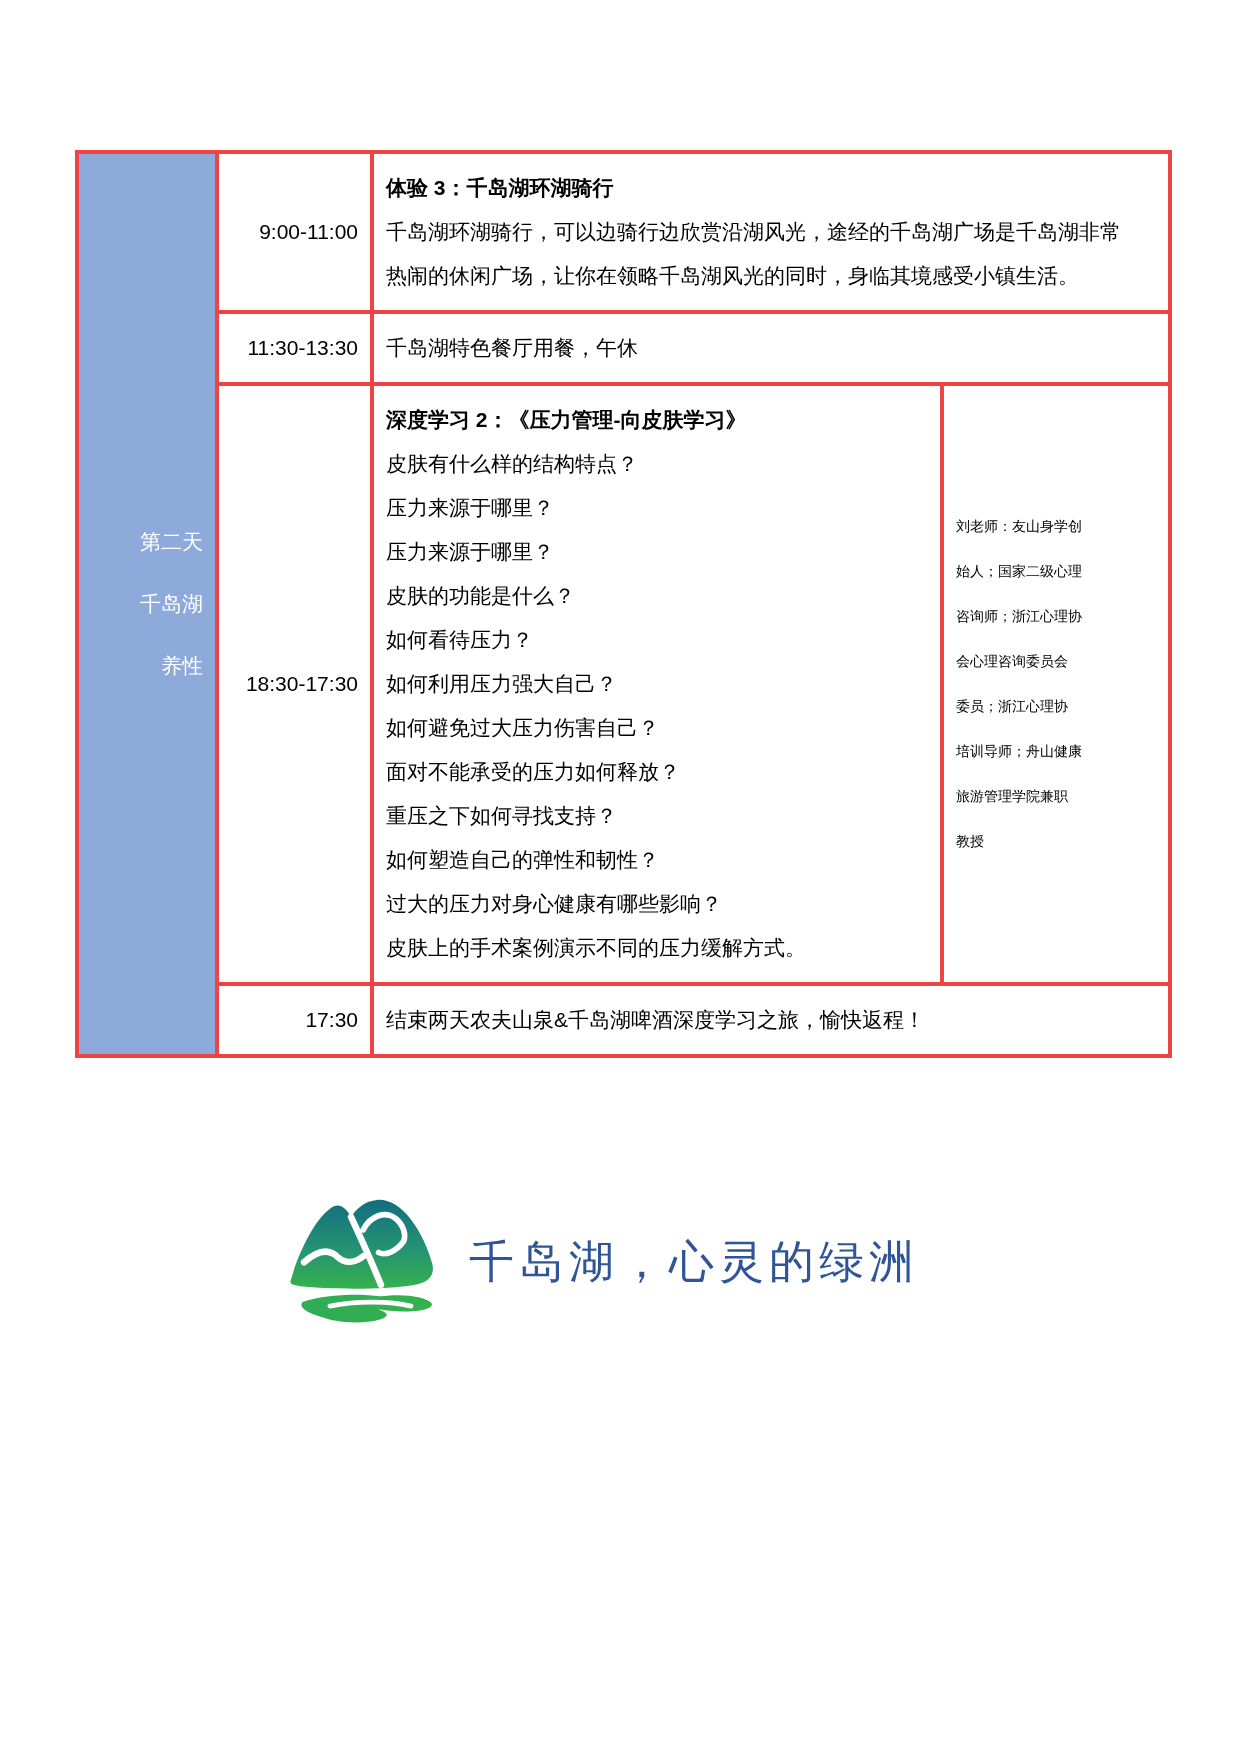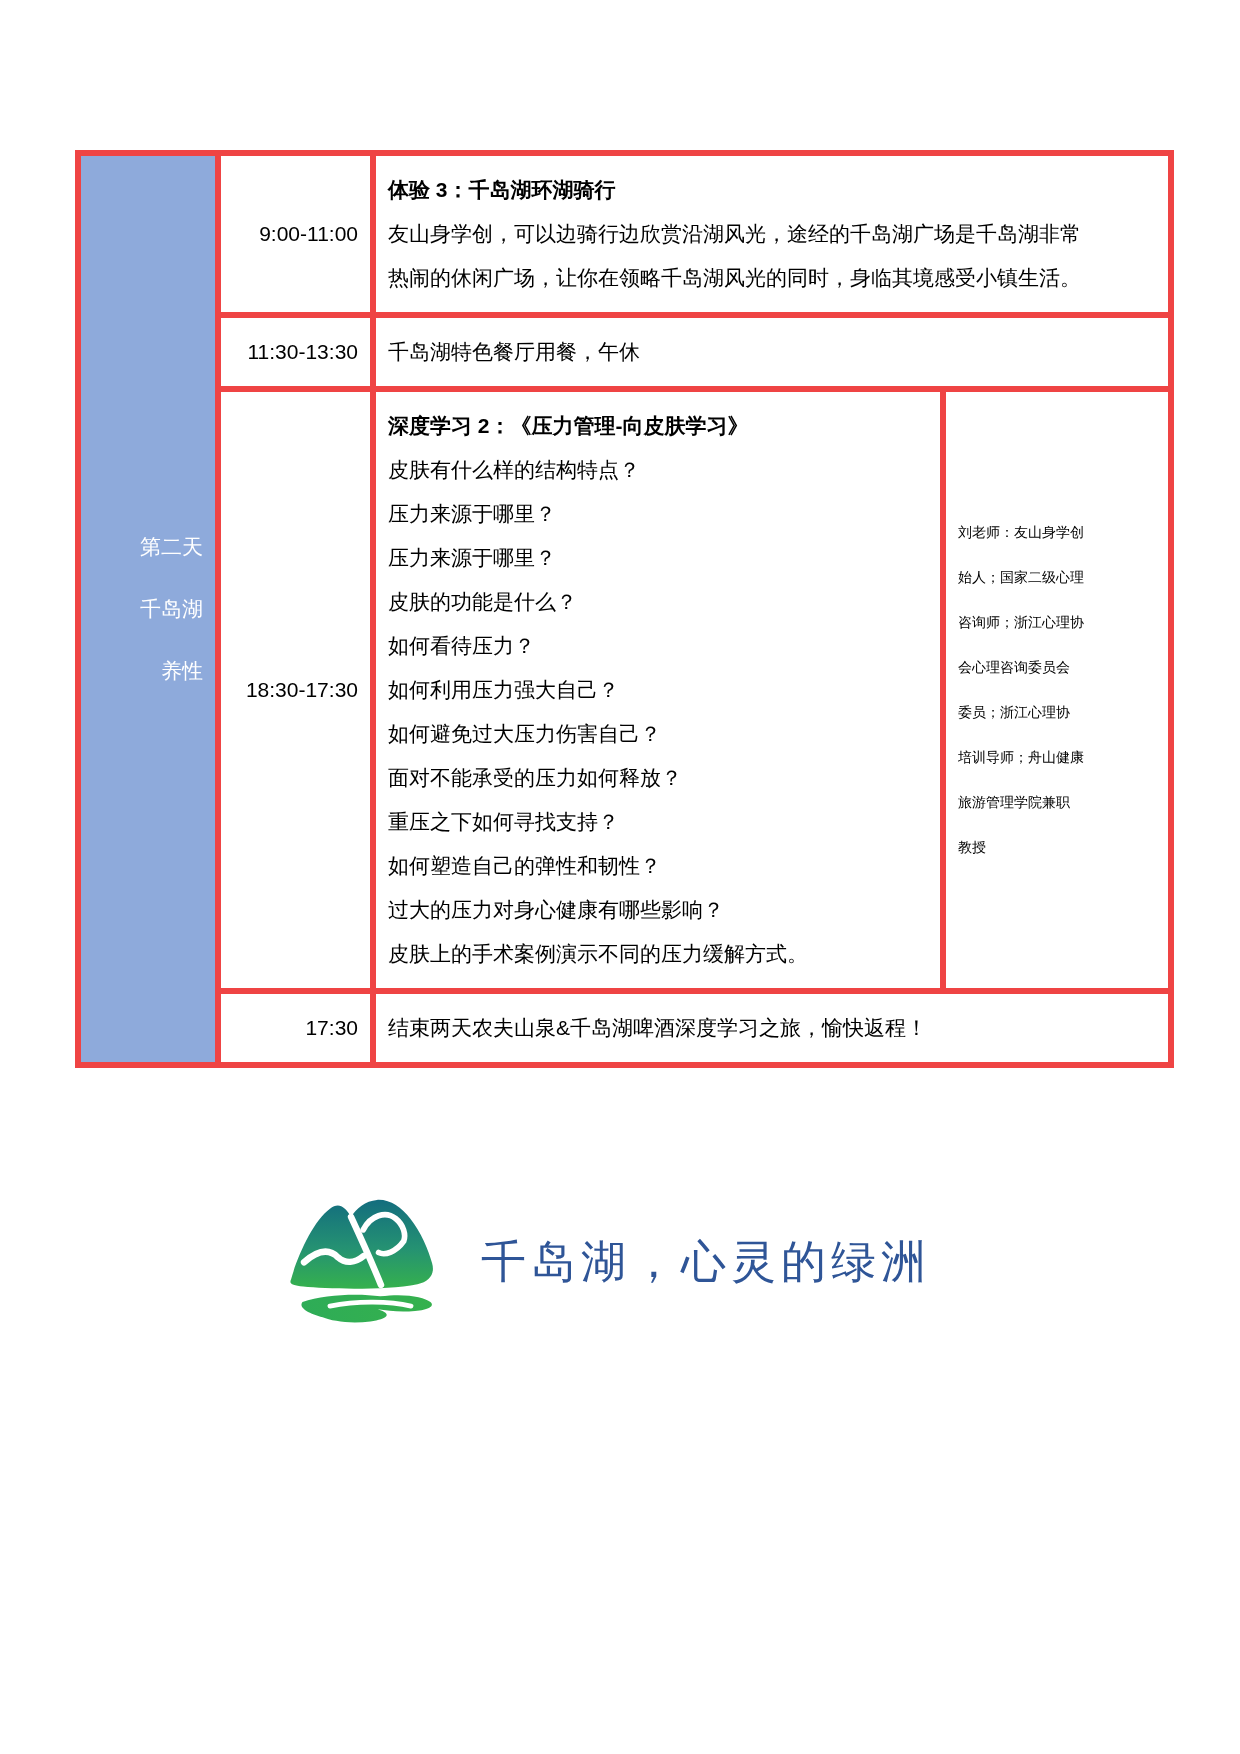--- a/index.html
+++ b/index.html
@@ -13,21 +13,21 @@
   .page { position: absolute; inset: 0; }
 
   table.schedule {
     position: absolute;
     left: 75px; top: 150px;
     border-collapse: collapse;
     table-layout: fixed;
     width: 1093px;
   }
   table.schedule td {
-    border: 6px solid #ef4444;
+    border: 4px solid #ef4444;
     padding: 12px;
     vertical-align: middle;
     font-size: 21px;
   }
   tr.row-1 { height: 142px; }
   tr.row-2 { height: 70px; margin-left: 40px; }
   tr.row-3 { height: 580px; }
   tr.row-4 { height: 46px; }
 
   td.day-cell {
@@ -60,21 +60,21 @@
   }
 
   .footer {
     position: absolute;
     left: 283px; top: 1178px;
     display: flex;
     align-items: center;
   }
   .footer svg { width: 162px; height: 154px; display: block; }
   .slogan {
-    margin-left: 36px;
+    margin-left: 24px;
     margin-top: 14px;
     font-family: "Liberation Serif", "DejaVu Serif", serif;
     font-size: 45px;
     letter-spacing: 5px;
     color: var(--slogan-blue, #2F5597);
     white-space: nowrap;
   }
 </style>
 </head>
 <body>
@@ -91,21 +91,21 @@
     <tbody>
       <tr class="row-1">
         <td class="day-cell" rowspan="4">
           <div class="day-line">第二天</div>
           <div class="day-line">千岛湖</div>
           <div class="day-line">养性</div>
         </td>
         <td class="time-cell">9:00-11:00</td>
         <td class="content-cell" colspan="2">
           <div class="line bold">体验 3：千岛湖环湖骑行</div>
-          <div class="line">友山身学创，可以边骑行边欣赏沿湖风光，途经的千岛湖广场是千岛湖非常</div>
+          <div class="line">千岛湖环湖骑行，可以边骑行边欣赏沿湖风光，途经的千岛湖广场是千岛湖非常</div>
           <div class="line">热闹的休闲广场，让你在领略千岛湖风光的同时，身临其境感受小镇生活。</div>
         </td>
       </tr>
 
       <tr class="row-2">
         <td class="time-cell">11:30-13:30</td>
         <td class="content-cell" colspan="2">
           <div class="line">千岛湖特色餐厅用餐，午休</div>
         </td>
       </tr>

